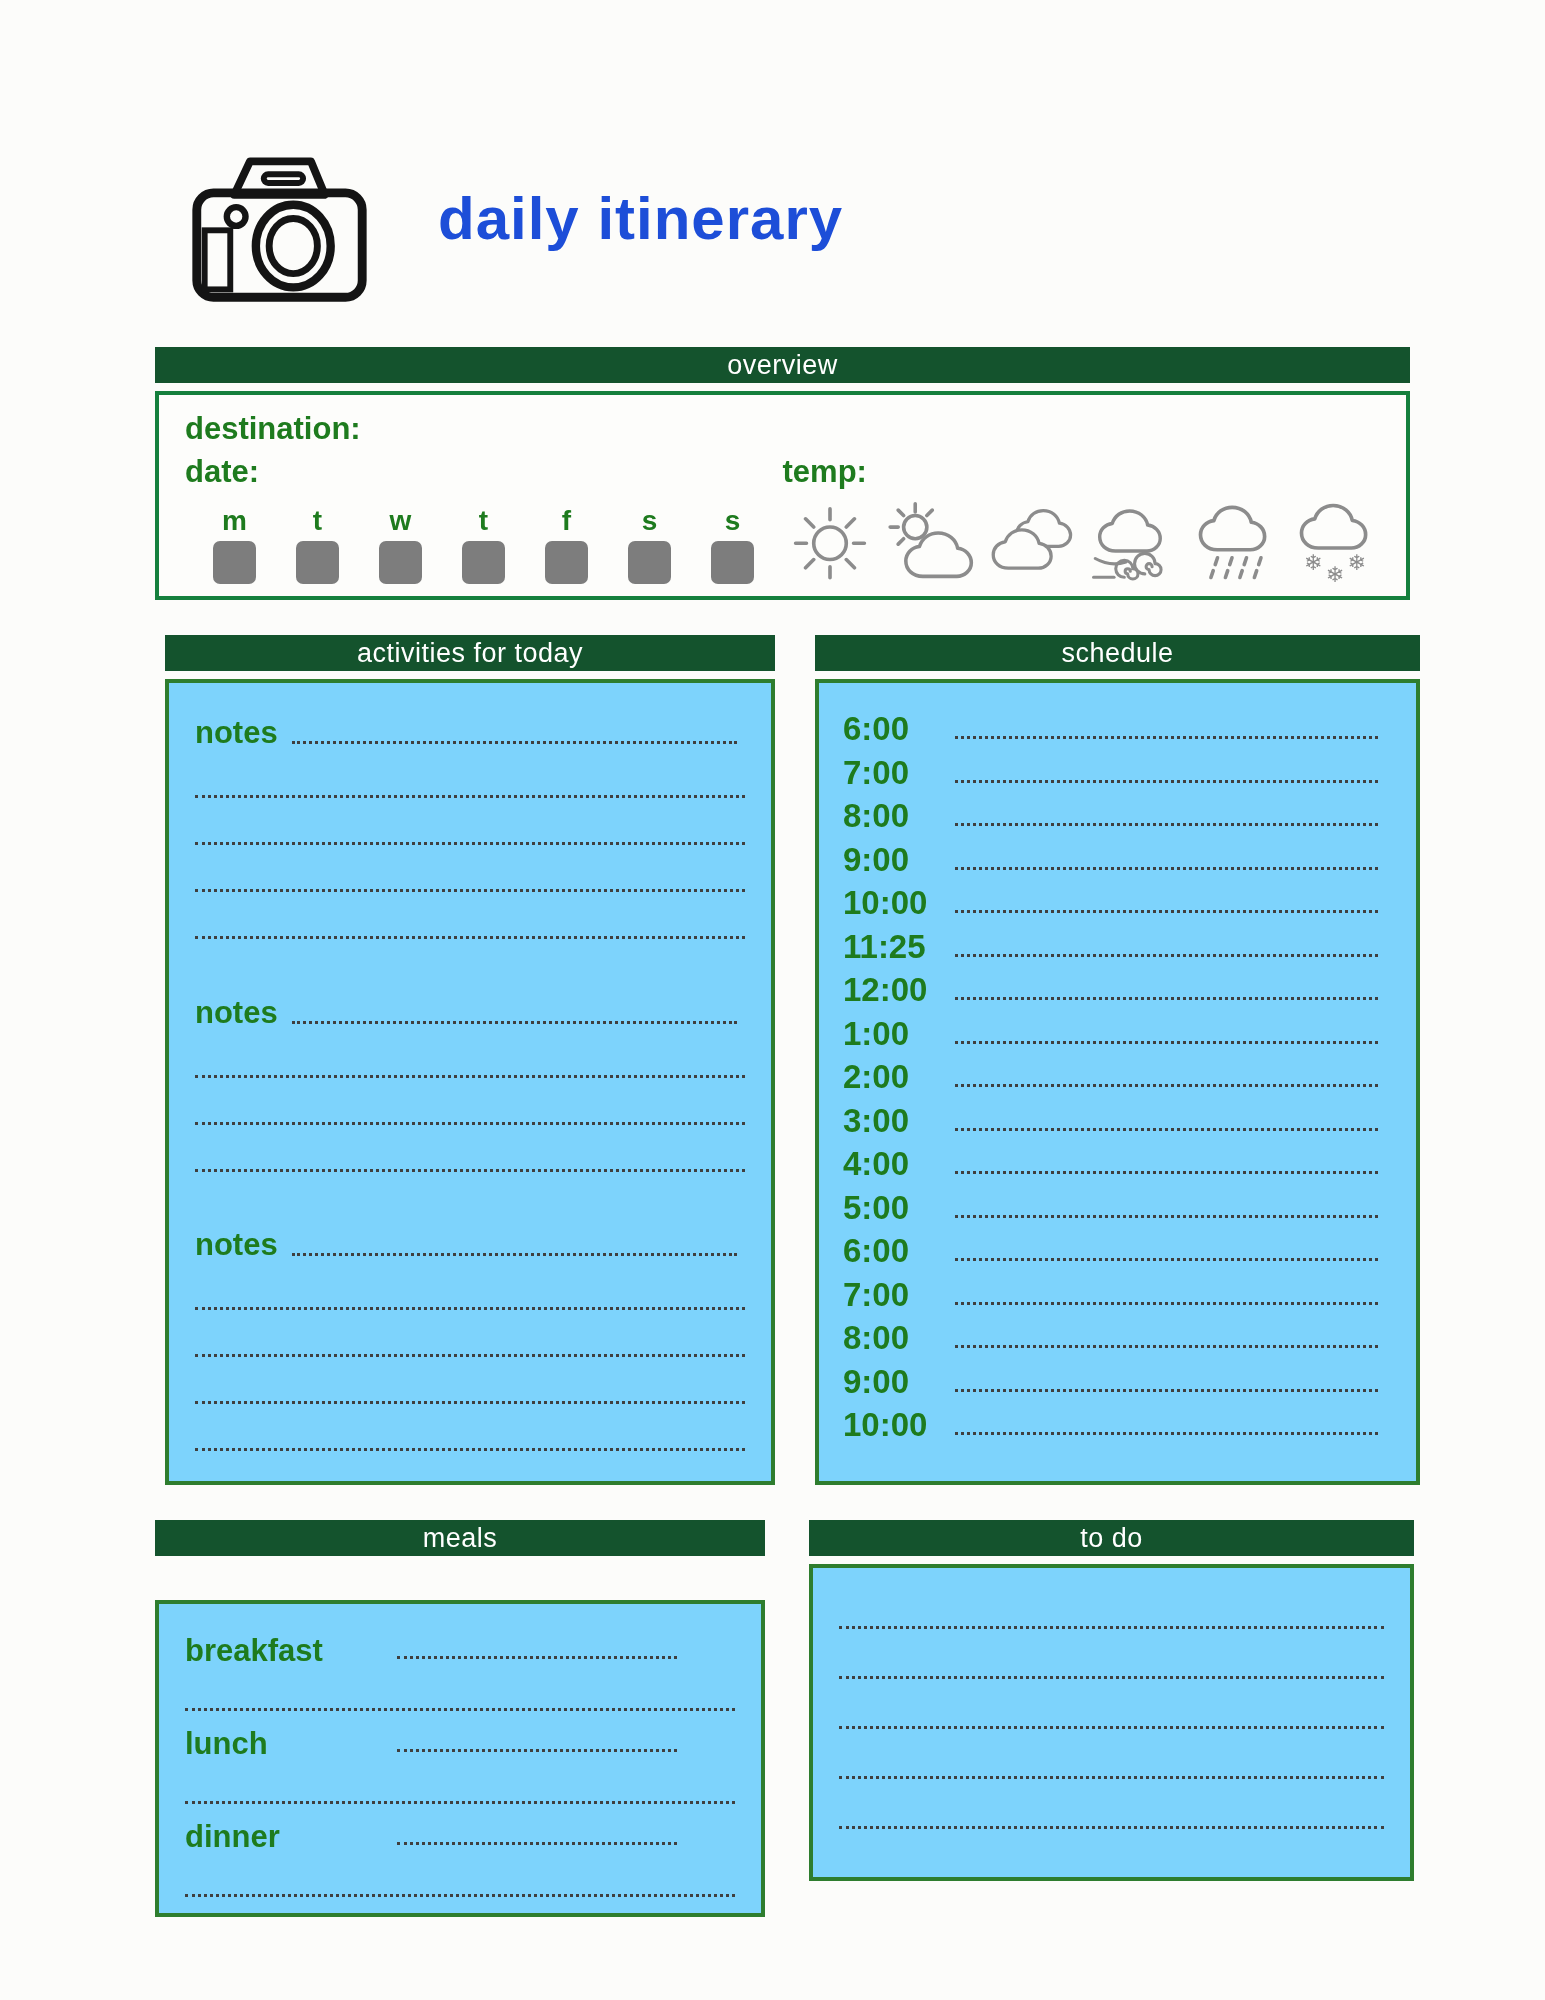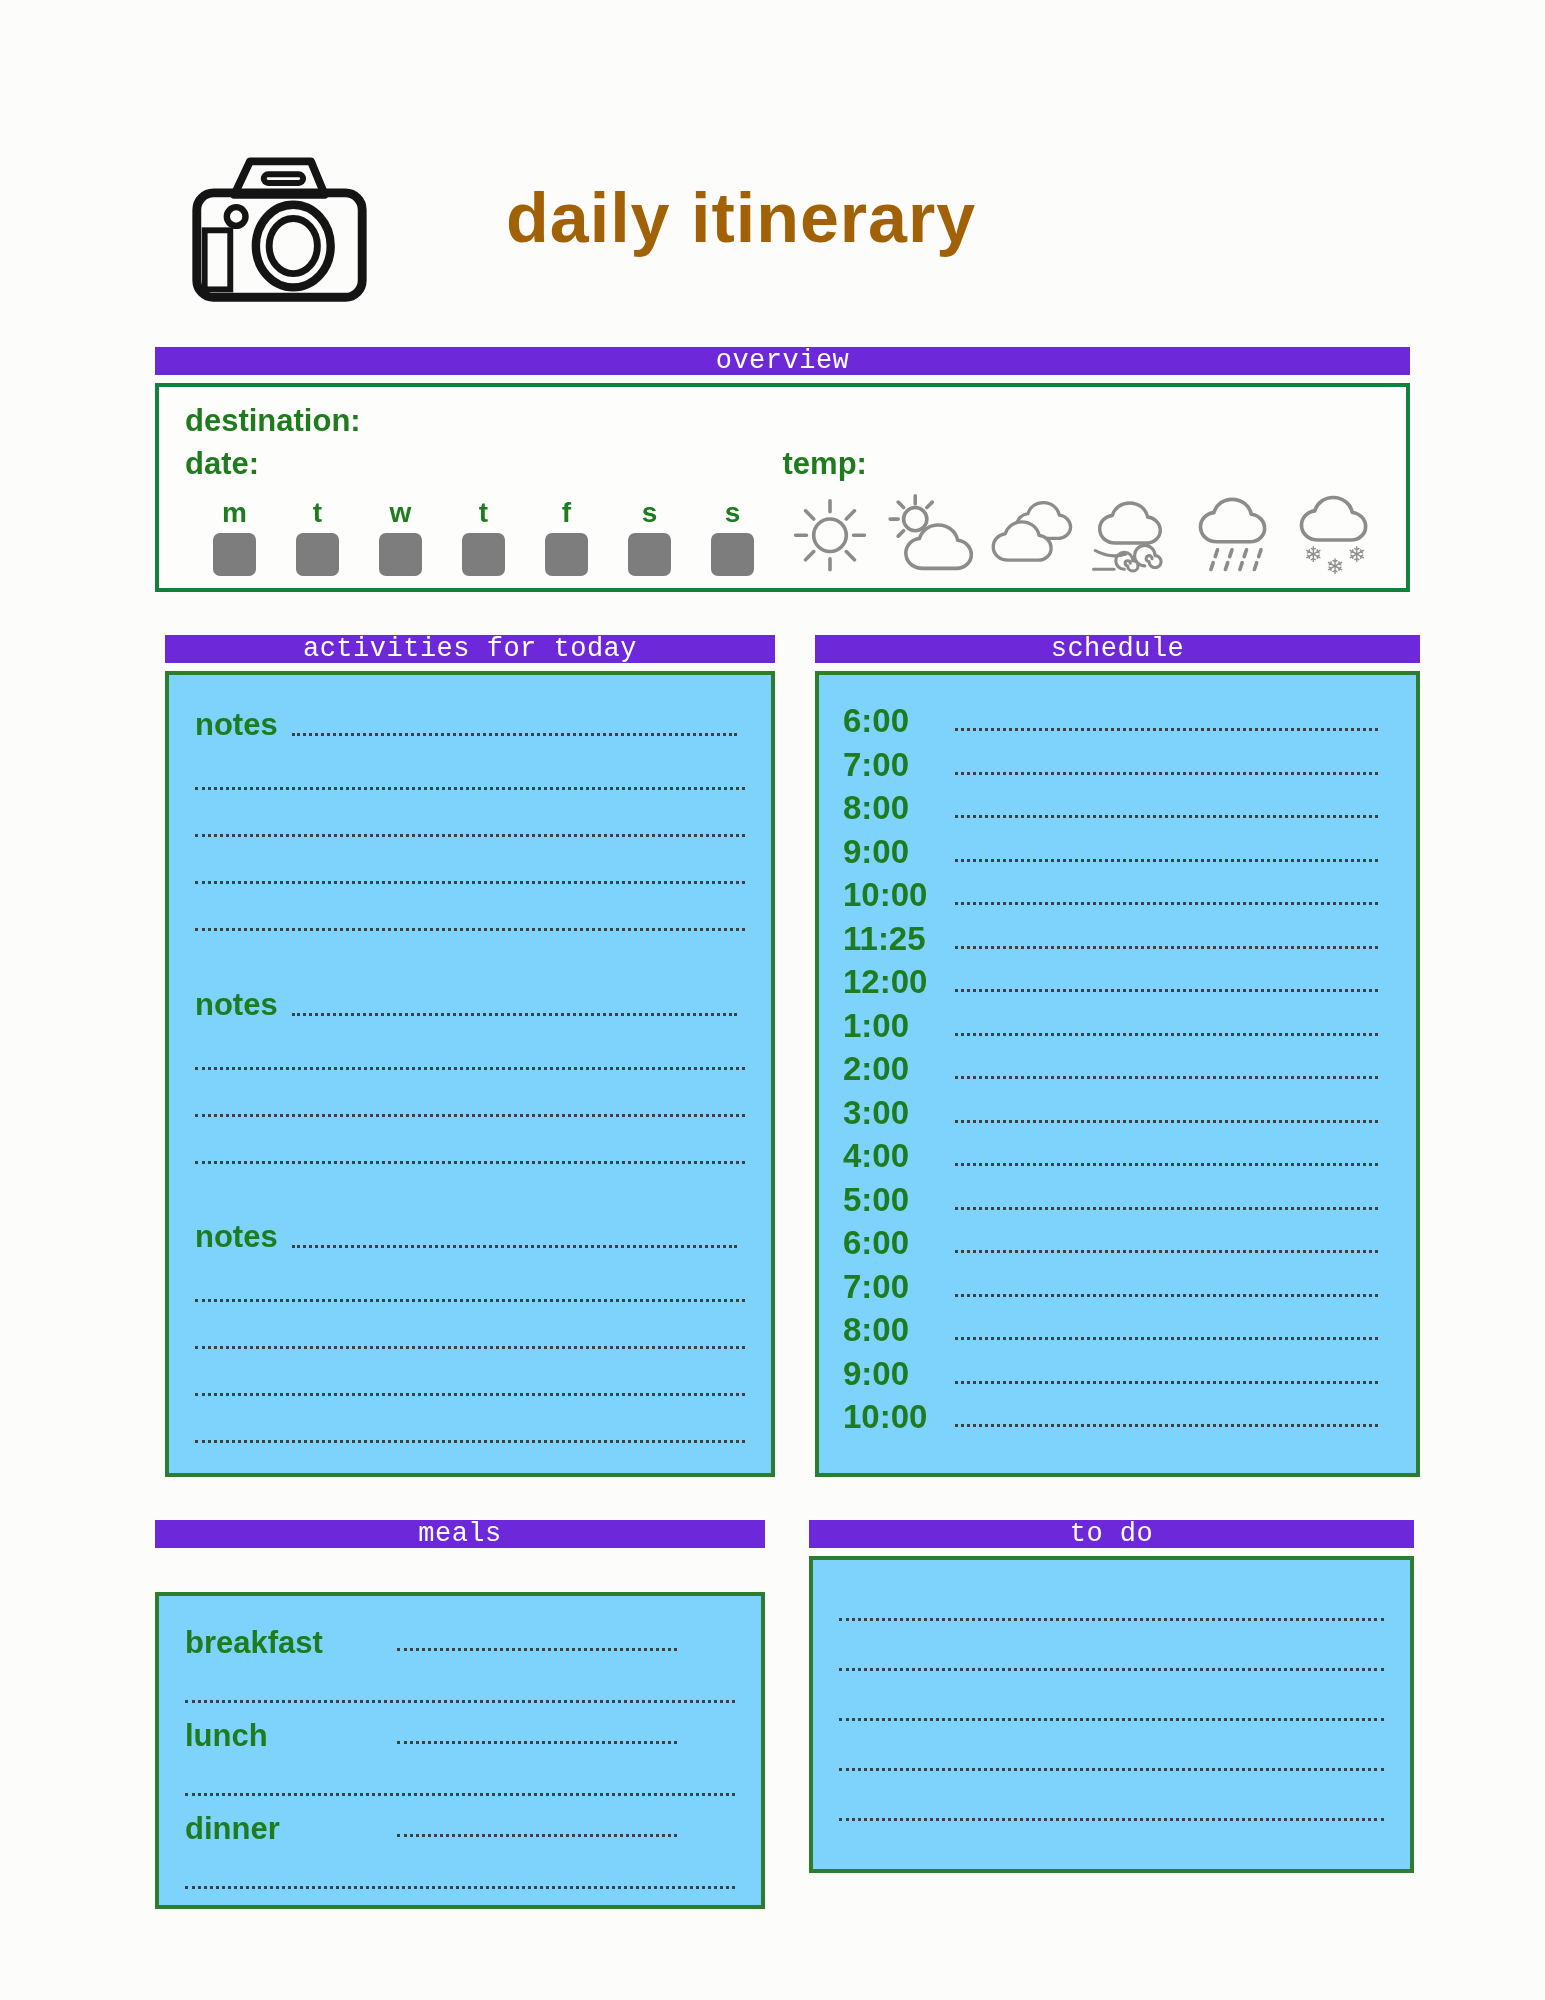--- a/index.html
+++ b/index.html
@@ -3,24 +3,24 @@
 <meta charset="utf-8">
 <style>
   html,body{margin:0;padding:0;}
   body{
     width:1545px;height:2000px;position:relative;overflow:hidden;
     background:#fcfcfa;
     font-family:"Liberation Sans","DejaVu Sans",sans-serif;
   }
   
   #masthead{position:absolute;left:168px;top:120px;height:196px;display:flex;align-items:center;}
-  #page-title{font-size:70px;font-weight:bold;letter-spacing:1px;color:#a16207;margin-left:116px;white-space:nowrap;}
-  
-  .bar{height:28px;background:#6d28d9;color:#ffffff;font-size:27px;letter-spacing:.5px;
-       display:flex;align-items:center;justify-content:center;font-family:Liberation Mono, monospace;}
+  #page-title{font-size:60px;font-weight:bold;letter-spacing:1px;color:#1d4ed8;margin-left:48px;white-space:nowrap;}
+  
+  .bar{height:36px;background:#14532d;color:#ffffff;font-size:27px;letter-spacing:.5px;
+       display:flex;align-items:center;justify-content:center;}
   
   #sec-overview{position:absolute;left:155px;top:347px;width:1255px;}
   #overview-box{box-sizing:border-box;margin-top:8px;height:209px;border:4px solid #15803d;background:#fdfdfb;
                 padding:12px 26px 10px 26px;display:flex;flex-direction:column;}
   .g-label{color:#1e7b1e;font-weight:bold;font-size:31px;}
   #ov-row1{height:44px;display:flex;align-items:center;}
   #ov-row2{height:42px;display:grid;grid-template-columns:1fr 1fr;align-items:center;}
   #ov-row3{flex:1;display:grid;grid-template-columns:1fr 1fr;align-items:end;padding-bottom:2px;}
   #days-row{display:flex;gap:40px;padding-left:28px;}
   .day{display:flex;flex-direction:column;align-items:center;width:43px;}

